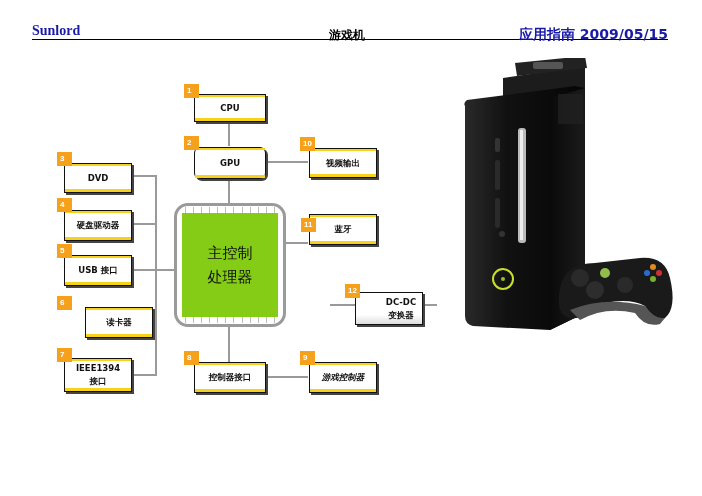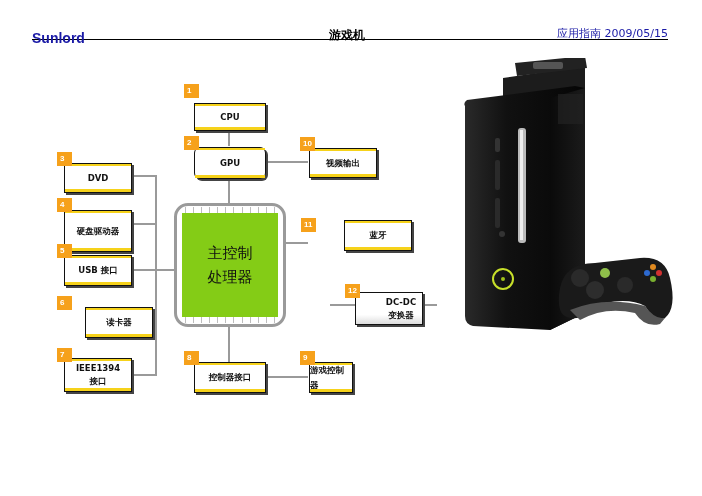--- a/index.html
+++ b/index.html
@@ -1,22 +1,22 @@
 <!DOCTYPE html>
 <html><head>
 <meta charset="utf-8">
 <style>
   * { box-sizing: border-box; margin: 0; padding: 0; }
   html, body { width: 702px; height: 496px; background: #ffffff; overflow: hidden; }
   body { position: relative; font-family: "DejaVu Sans", "Liberation Sans", sans-serif; }
 
   .header { position: absolute; left: 32px; top: 22px; width: 636px; height: 18px; border-bottom: 1.5px solid #000; }
-  .brand { position: absolute; left: 0; top: 8px; font-family: Liberation Sans, sans-serif; font-weight: bold; font-size: 14px; color: #1a1aa6; }
+  .brand { position: absolute; left: 0; top: 1px; font-family: Liberation Serif, serif; font-weight: bold; font-size: 14px; color: #1a1aa6; }
   .doc-title { position: absolute; left: 297px; top: 5px; font-size: 12px; font-weight: bold; color: #000; }
-  .doc-meta { position: absolute; right: 0; top: 4px; font-size: 11px; font-weight: normal; color: #1a1aa6; }
+  .doc-meta { position: absolute; right: 0; top: 4px; font-size: 14px; font-weight: bold; color: #1a1aa6; }
 
   .lines { position: absolute; left: 0; top: 0; width: 702px; height: 496px; }
 
   .box { position: absolute; background: #fff; border: 1.5px solid #111;
          box-shadow: 2px 2px 0 #444; display: flex; flex-direction: column;
          align-items: center; justify-content: center; font-size: 8.5px; font-weight: bold; color: #111; line-height: 1.7; }
   .box.yellow::before { content: ""; position: absolute; left: 0; right: 0; top: 0; height: 2px; background: #f6d21a; }
   .box.yellow::after { content: ""; position: absolute; left: 0; right: 0; bottom: 0; height: 3px; background: #f6d21a; }
   .box.gray { background: linear-gradient(#fff 70%, #ddd); }
   .badge { position: absolute; width: 15px; height: 14px; background: #f6a11b; color: #fff;
@@ -87,36 +87,36 @@
       <span></span>
       <span></span>
       <span></span>
       <span></span>
       <span></span>
       <span></span>
       <span></span>
     </div>
 </div>
 
-<div class="box yellow" style="left:194px;top:94px;width:72px;height:28px;margin-top:9px;">
+<div class="box yellow" style="left:194px;top:94px;width:72px;height:28px;">
   <span>CPU</span>
 </div>
 <div class="badge" style="left:184px;top:84px;">1</div>
 
 <div class="box yellow" style="left:194px;top:147px;width:72px;height:32px;border-radius:6px;">
   <span>GPU</span>
 </div>
 <div class="badge" style="left:184px;top:136px;">2</div>
 
 <div class="box yellow" style="left:64px;top:163px;width:68px;height:30px;">
   <span>DVD</span>
 </div>
 <div class="badge" style="left:57px;top:152px;">3</div>
 
-<div class="box yellow" style="left:64px;top:210px;width:68px;height:42px;">
+<div class="box yellow" style="left:64px;top:210px;width:68px;height:31px;">
   <span>硬盘驱动器</span>
 </div>
 <div class="badge" style="left:57px;top:198px;">4</div>
 
 <div class="box yellow" style="left:64px;top:255px;width:68px;height:31px;">
   <span>USB  接口</span>
 </div>
 <div class="badge" style="left:57px;top:244px;">5</div>
 
 <div class="box yellow" style="left:64px;top:307px;width:68px;height:31px;margin-left:21px;">
@@ -128,31 +128,31 @@
   <span>IEEE1394</span>
   <span>接口</span>
 </div>
 <div class="badge" style="left:57px;top:348px;">7</div>
 
 <div class="box yellow" style="left:194px;top:362px;width:72px;height:31px;">
   <span>控制器接口</span>
 </div>
 <div class="badge" style="left:184px;top:351px;">8</div>
 
-<div class="box yellow" style="left:309px;top:362px;width:44px;height:31px;">
+<div class="box yellow" style="left:309px;top:362px;width:68px;height:31px;font-style:italic;">
   <span>游戏控制器</span>
 </div>
 <div class="badge" style="left:300px;top:351px;">9</div>
 
 <div class="box yellow" style="left:309px;top:148px;width:68px;height:30px;">
   <span>视频输出</span>
 </div>
 <div class="badge" style="left:300px;top:137px;">10</div>
 
-<div class="box yellow" style="left:309px;top:220px;width:68px;height:31px;margin-left:35px;">
+<div class="box yellow" style="left:309px;top:214px;width:68px;height:31px;">
   <span>蓝牙</span>
 </div>
 <div class="badge" style="left:301px;top:218px;">11</div>
 
 <div class="box gray" style="left:355px;top:292px;width:68px;height:33px;line-height:1.5;padding-left:24px;">
   <span>DC-DC</span>
   <span>变换器</span>
 </div>
 <div class="badge" style="left:345px;top:284px;">12</div>
 

